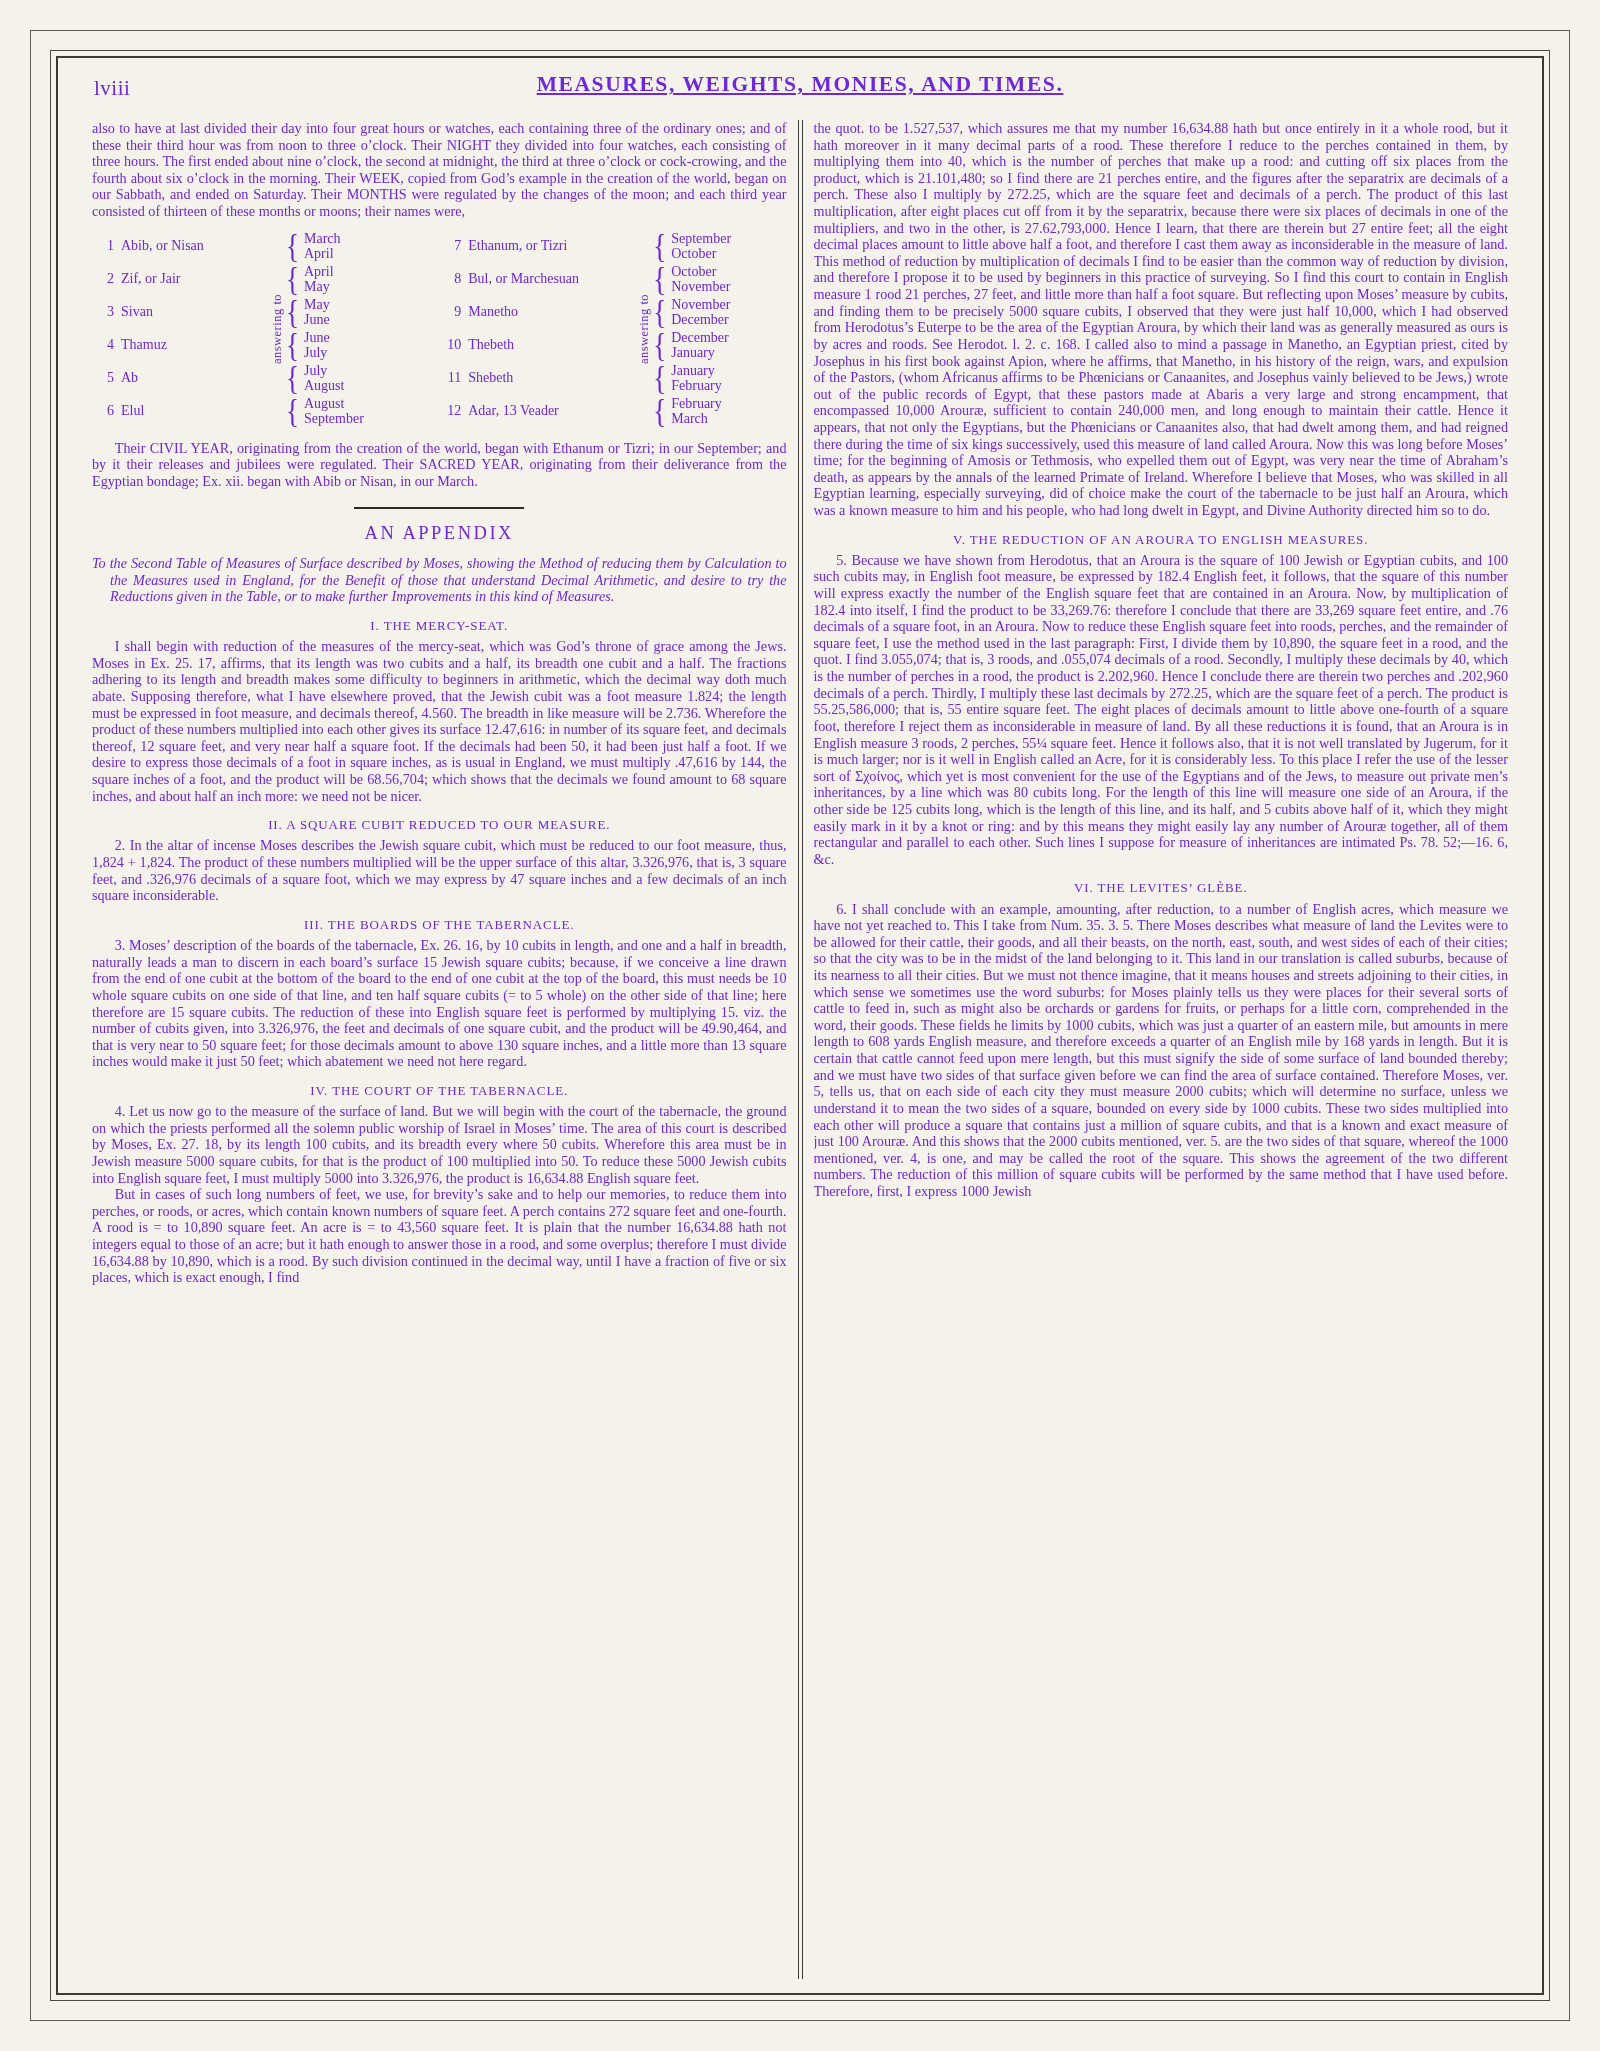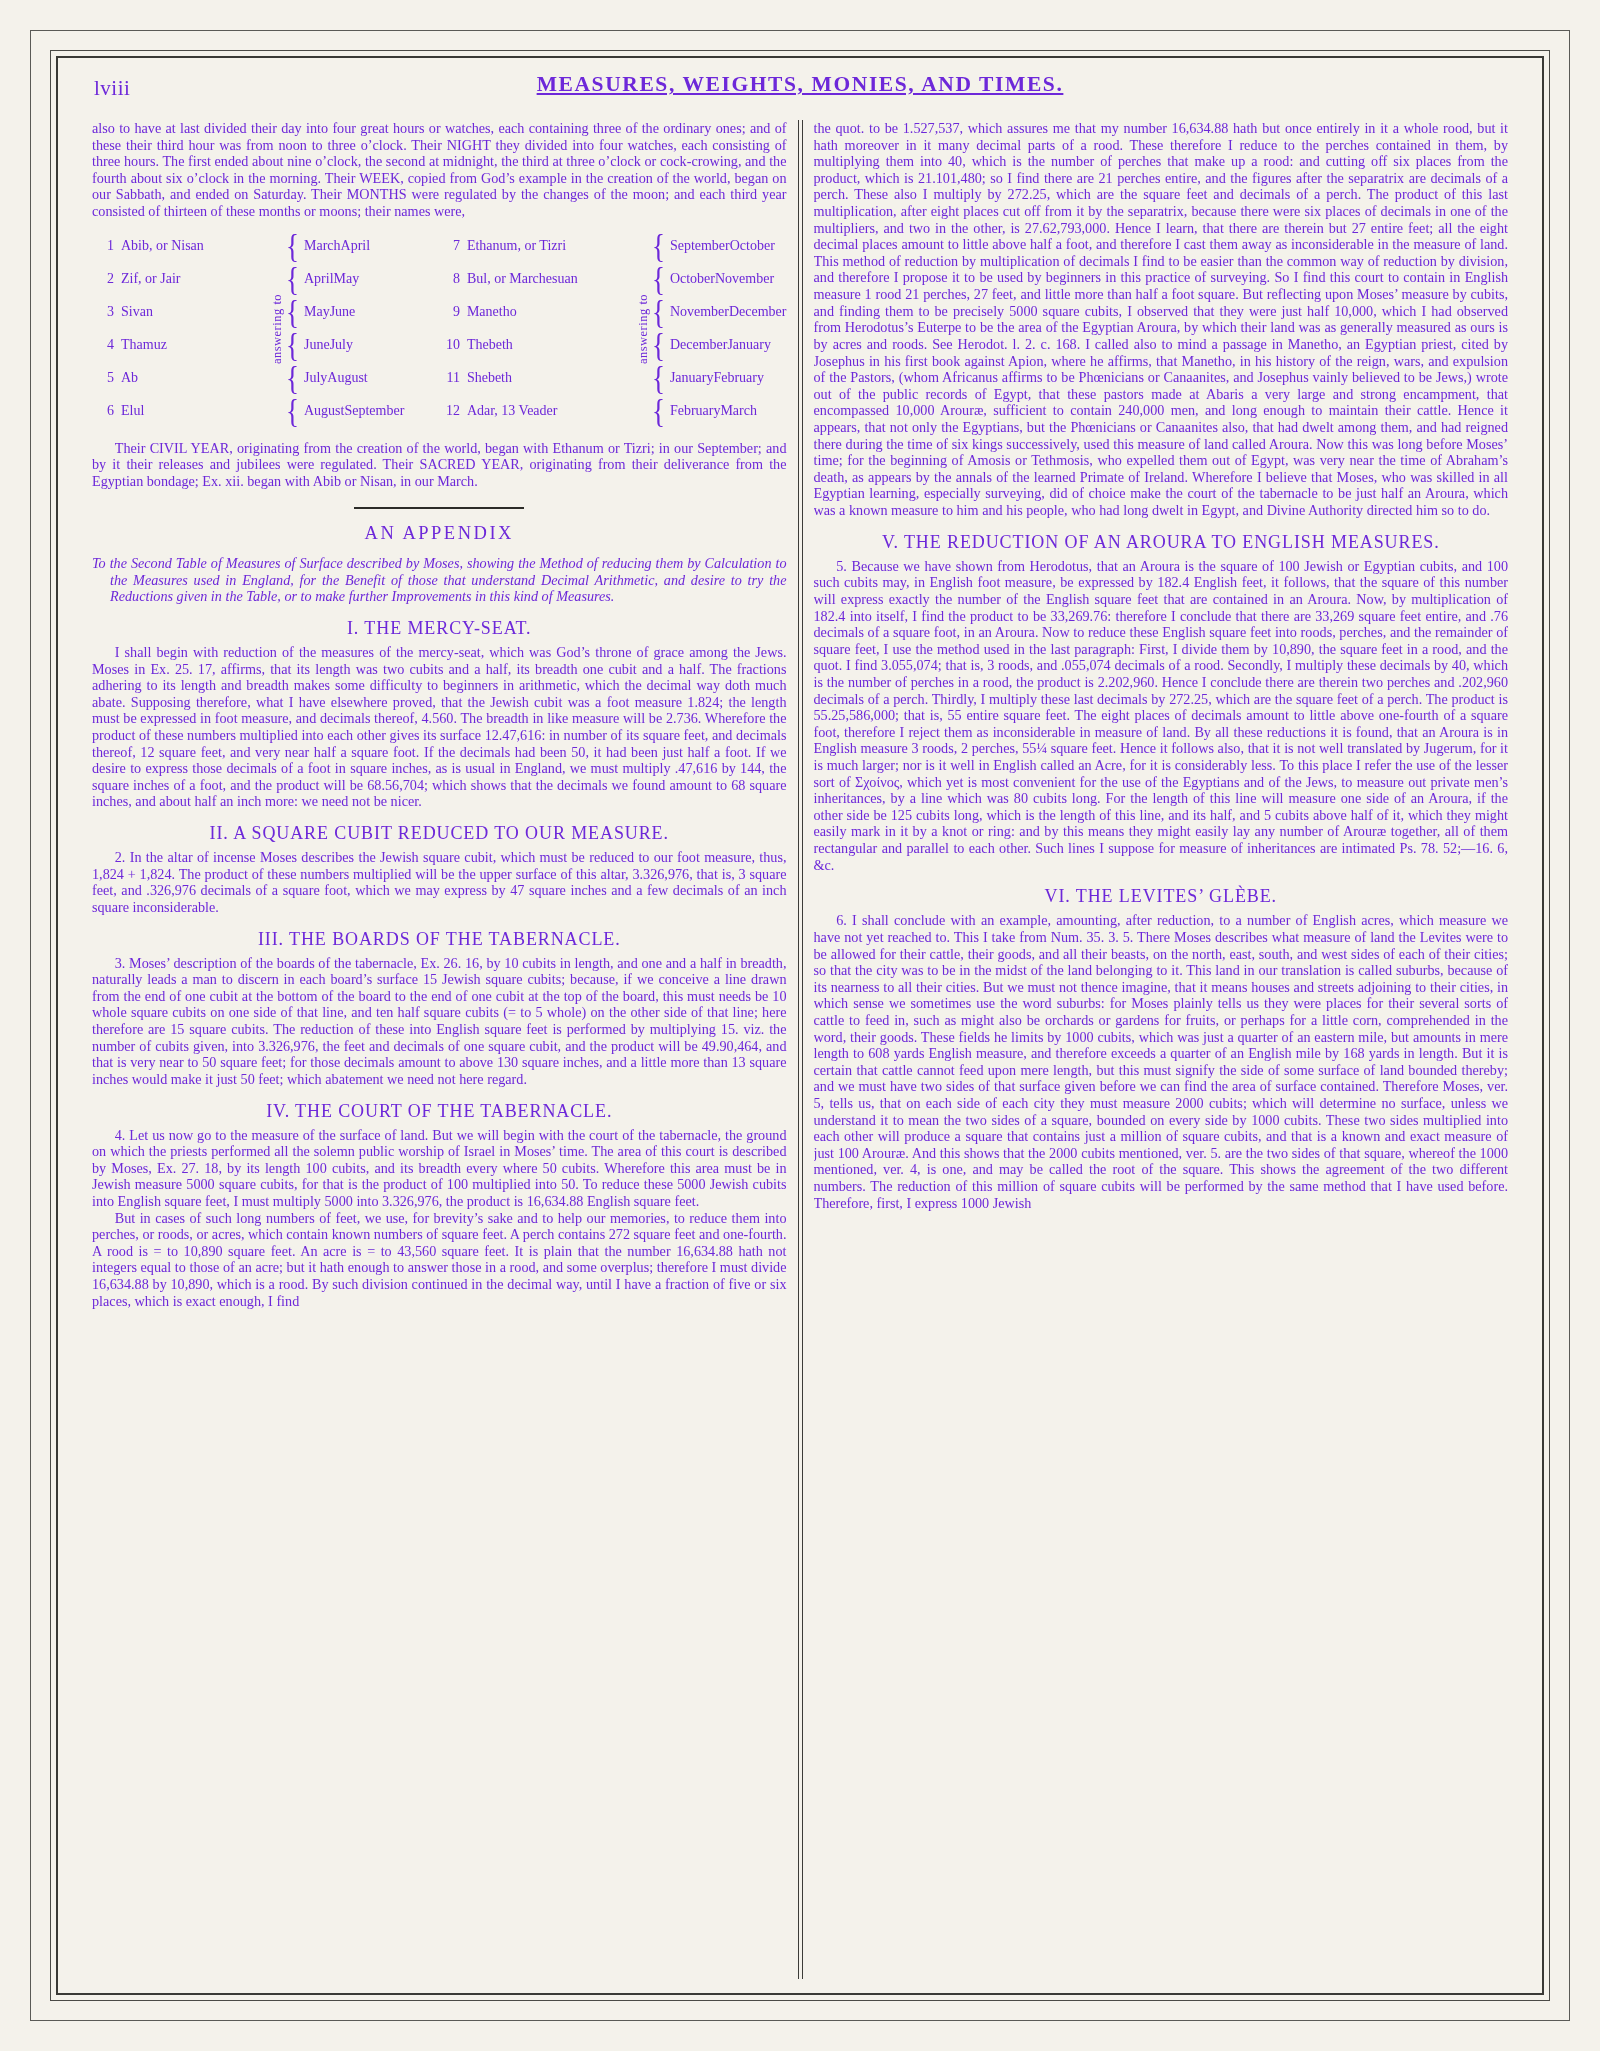--- a/index.html
+++ b/index.html
@@ -70,21 +70,21 @@
   p.body-p.noindent { text-indent: 0; }
   p.hang {
     margin: 2px 0 0 0;
     font-style: italic;
     padding-left: 18px;
     text-indent: -18px;
   }
 
   .section-heading {
     margin: 13px 0 5px 0;
-    font-size: 18px;
+    font-size: 13px;
     font-weight: 400;
     letter-spacing: 0.9px;
     text-align: center;
     text-indent: 0;
   }
   .appendix-rule {
     width: 170px;
     height: 2px;
     background: #2c2c28;
     margin: 18px auto 14px auto;
@@ -142,20 +142,21 @@
   .mbrace {
     display: inline-block;
     font-size: 27px;
     line-height: 33px;
     transform: scaleY(1.25);
     margin-right: 5px;
     font-weight: 300;
   }
   .mpair {
     display: flex;
+    flex-direction: column;
     justify-content: center;
     line-height: 15.5px;
   }
 </style>
 </head>
 <body>
 
 <div class="page">
   <div class="frame-1"></div>
   <div class="frame-2"></div>

